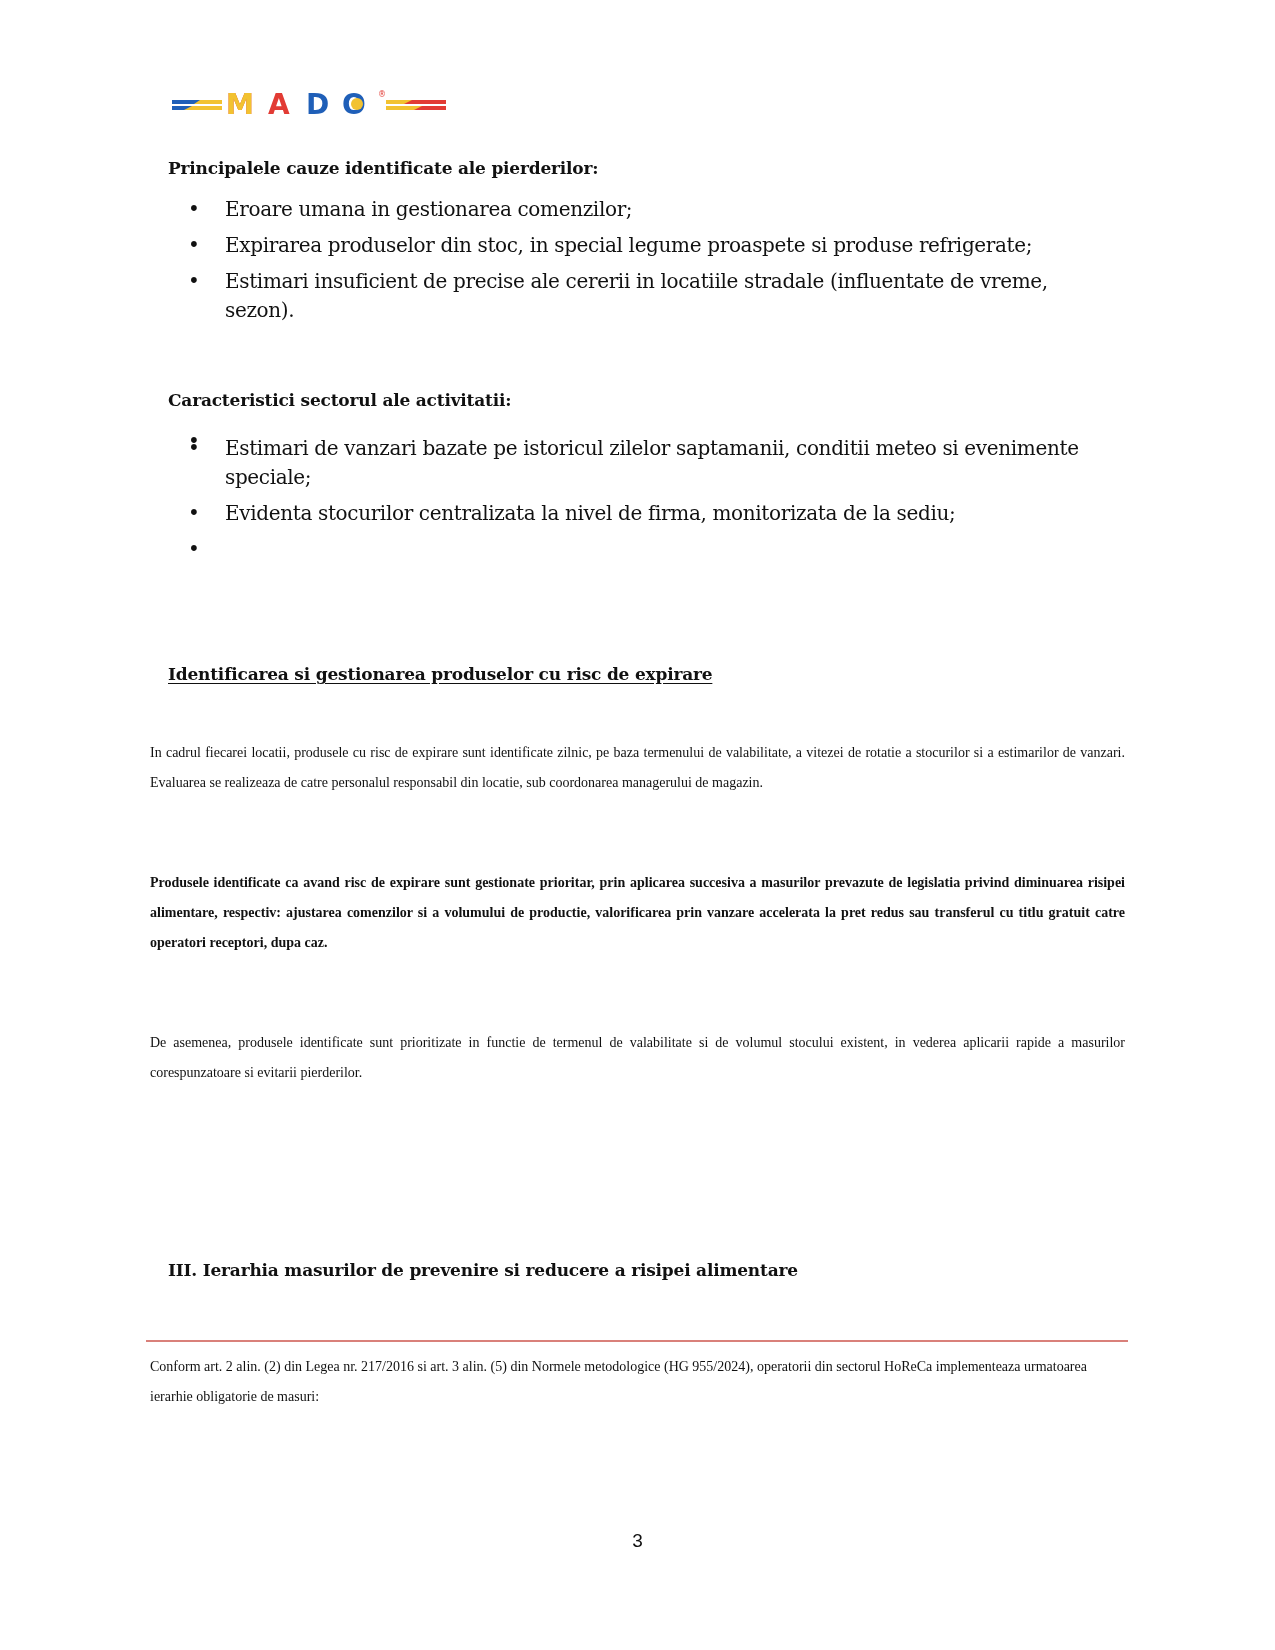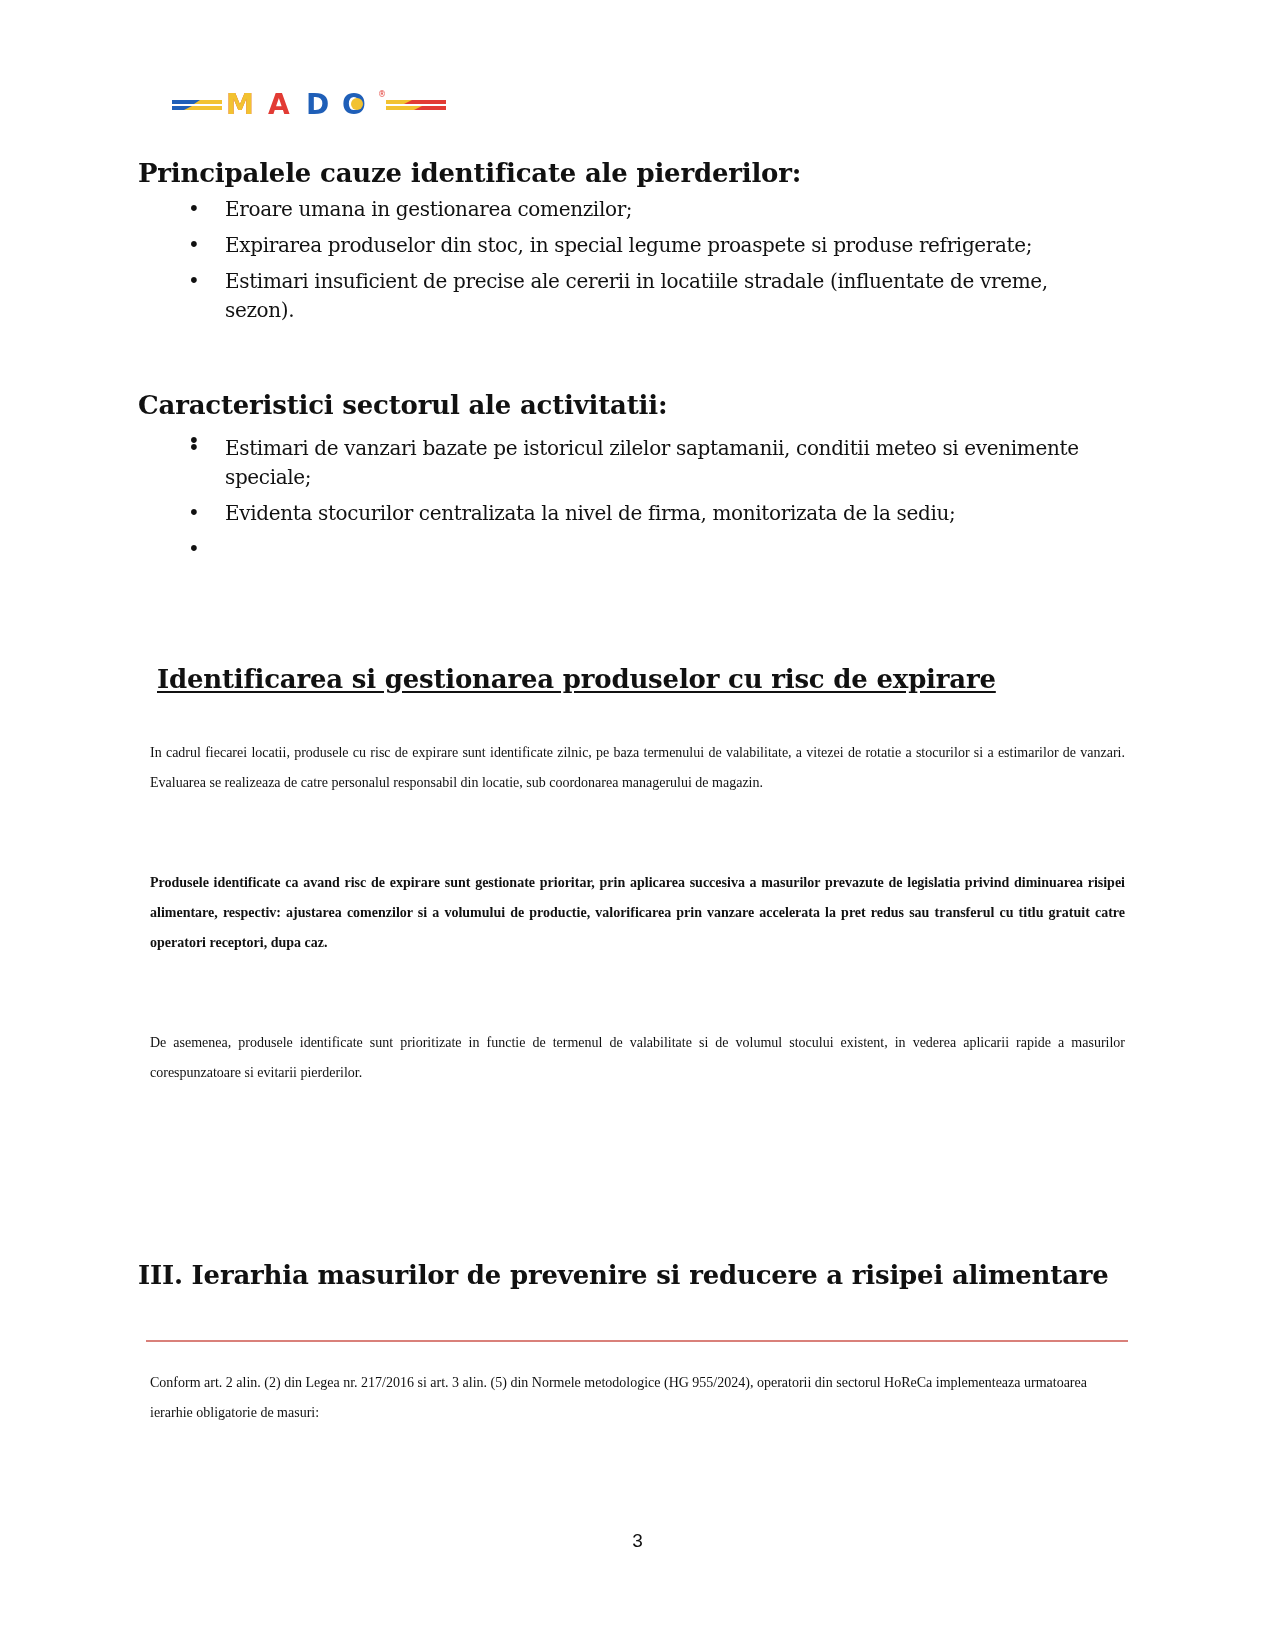--- a/index.html
+++ b/index.html
@@ -1,19 +1,19 @@
 <!DOCTYPE html>
 <html><head>
 <meta charset="utf-8">
 <style>
   html, body { margin: 0; padding: 0; background: #ffffff; }
   body { width: 1275px; height: 1650px; position: relative; overflow: hidden; color: #111; }
   .page { position: absolute; left: 0; top: 0; width: 1275px; height: 1650px; background: #fff; }
   .logo { position: absolute; left: 172px; top: 88px; width: 276px; height: 30px; }
-  .h { position: absolute; left: 138px; font-family: "DejaVu Serif", serif; font-weight: bold; font-size: 26px; letter-spacing: -0.2px; }
+  .h { position: absolute; left: 168px; font-family: "DejaVu Serif", serif; font-weight: bold; font-size: 17px; letter-spacing: -0.2px; }
   .u { text-decoration: underline; text-underline-offset: 3px; }
   .list { position: absolute; left: 150px; width: 960px; margin: 0; padding: 0; list-style: none; font-family: "DejaVu Serif", serif; font-size: 20px; line-height: 29px; letter-spacing: -0.35px; }
   .list li { position: relative; padding-left: 75px; margin-bottom: 7px; }
   .list li .bullet { position: absolute; left: 38px; top: 0; }
   .para { position: absolute; left: 150px; width: 975px; font-family: "Liberation Serif", serif; font-size: 14px; line-height: 30px; text-align: justify; margin: 0; }
   .para-left { text-align: left; }
   .rule { position: absolute; left: 146px; top: 1340px; width: 982px; height: 2px; background: #d9807a; }
   .pagenum { position: absolute; left: 0; width: 1275px; top: 1530px; text-align: center; font-family: "Liberation Sans", sans-serif; font-size: 19px; }
 </style>
 </head>
@@ -52,24 +52,24 @@
   </ul>
 
   <div class="h" style="top:390px;">Caracteristici sectorul ale activitatii:</div>
   <ul class="list" style="top:427px;">
     <li><span class="bullet">•</span></li>
     <li><span class="bullet">•</span><span>Estimari de vanzari bazate pe istoricul zilelor saptamanii, conditii meteo si evenimente speciale;</span></li>
     <li><span class="bullet">•</span><span>Evidenta stocurilor centralizata la nivel de firma, monitorizata de la sediu;</span></li>
     <li><span class="bullet">•</span></li>
   </ul>
 
-  <div class="h u" style="top:664px;margin-left:19px;">Identificarea si gestionarea produselor cu risc de expirare</div>
+  <div class="h u" style="top:664px;">Identificarea si gestionarea produselor cu risc de expirare</div>
 
   <p class="para" style="top:738px;">In cadrul fiecarei locatii, produsele cu risc de expirare sunt identificate zilnic, pe baza termenului de valabilitate, a vitezei de rotatie a stocurilor si a estimarilor de vanzari. Evaluarea se realizeaza de catre personalul responsabil din locatie, sub coordonarea managerului de magazin.</p>
   <p class="para" style="top:868px;font-weight:bold;">Produsele identificate ca avand risc de expirare sunt gestionate prioritar, prin aplicarea succesiva a masurilor prevazute de legislatia privind diminuarea risipei alimentare, respectiv: ajustarea comenzilor si a volumului de productie, valorificarea prin vanzare accelerata la pret redus sau transferul cu titlu gratuit catre operatori receptori, dupa caz.</p>
   <p class="para" style="top:1028px;">De asemenea, produsele identificate sunt prioritizate in functie de termenul de valabilitate si de volumul stocului existent, in vederea aplicarii rapide a masurilor corespunzatoare si evitarii pierderilor.</p>
 
   <div class="h" style="top:1260px;">III. Ierarhia masurilor de prevenire si reducere a risipei alimentare</div>
   <div class="rule"></div>
-  <p class="para para-left" style="top:1352px;margin-top:16px;">Conform art. 2 alin. (2) din Legea nr. 217/2016 si art. 3 alin. (5) din Normele metodologice (HG 955/2024), operatorii din sectorul HoReCa implementeaza urmatoarea ierarhie obligatorie de masuri:</p>
+  <p class="para para-left" style="top:1352px;">Conform art. 2 alin. (2) din Legea nr. 217/2016 si art. 3 alin. (5) din Normele metodologice (HG 955/2024), operatorii din sectorul HoReCa implementeaza urmatoarea ierarhie obligatorie de masuri:</p>
 
   <div class="pagenum">3</div>
 </div>
 
 </body></html>

